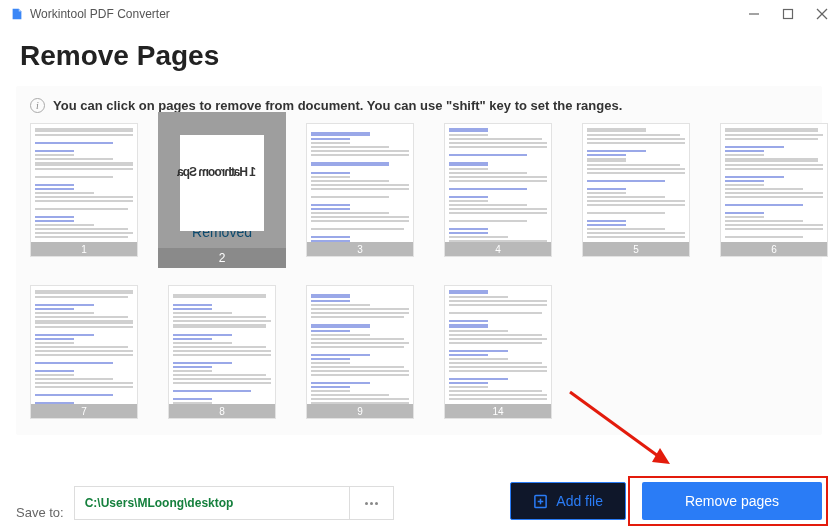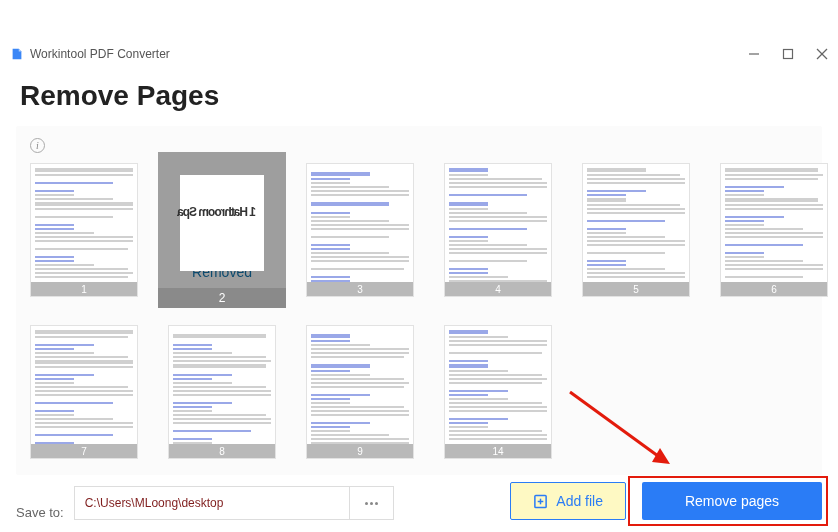--- a/index.html
+++ b/index.html
@@ -12,21 +12,20 @@
     position: relative;
   }
   
   .titlebar {
     height: 28px;
     display: flex;
     align-items: center;
     padding: 0 10px;
     font-size: 12px;
     color: #555;
-    margin-top: 40px;
   }
   .titlebar .logo {
     width: 14px; height: 14px;
     margin-right: 6px;
     display: inline-flex; align-items: center; justify-content: center;
   }
   .win-controls {
     margin-left: auto;
     display: flex;
     gap: 22px;
@@ -175,23 +174,24 @@
     border: 1px solid #ddd;
     height: 34px;
     width: 320px;
     background: #fff;
   }
   .path-input {
     flex: 1;
     border: none;
     padding: 0 10px;
     font-size: 12px;
-    color: #7f1d1d;
+    color: #15803d;
     outline: none;
     font-family: inherit;
+    font-weight: bold;
   }
   .path-more {
     width: 44px;
     border-left: 1px solid #ddd;
     display: flex;
     align-items: center;
     justify-content: center;
     cursor: pointer;
     color: #888;
   }
@@ -206,21 +206,21 @@
     justify-content: center;
     font-size: 14px;
     border-radius: 2px;
     cursor: pointer;
     padding: 0 22px;
     gap: 8px;
   }
   .btn-add {
     border: 1.5px solid #2a7cf6;
     color: #2a7cf6;
-    background: #fef9c3;
+    background: #0f172a;
     margin-right: 16px;
   }
   .btn-add svg { stroke: #2a7cf6; fill: none; stroke-width: 1.6; }
   .btn-remove {
     background: #2a7cf6;
     color: #fff;
     width: 180px;
   }
   .highlight-box {
     position: absolute;
@@ -270,20 +270,21 @@
         </svg>
     </span>
   </div>
 </div>
 
 <div class="heading">Remove Pages</div>
 
 <div class="panel">
   <div class="hint">
     <span class="hint-icon">i</span>
+    <span>You can click on pages to remove from document. You can use "shift" key to set the ranges.</span>
   </div>
   <div class="grid" id="grid">
       <div class="thumb">
         <div class="thumb-content">
           <div class="l h4"></div>
           <div class="l"></div>
           <div class="sp"></div>
           <div class="l w80 b"></div>
           <div class="sp"></div>
           <div class="l w40 b"></div>

